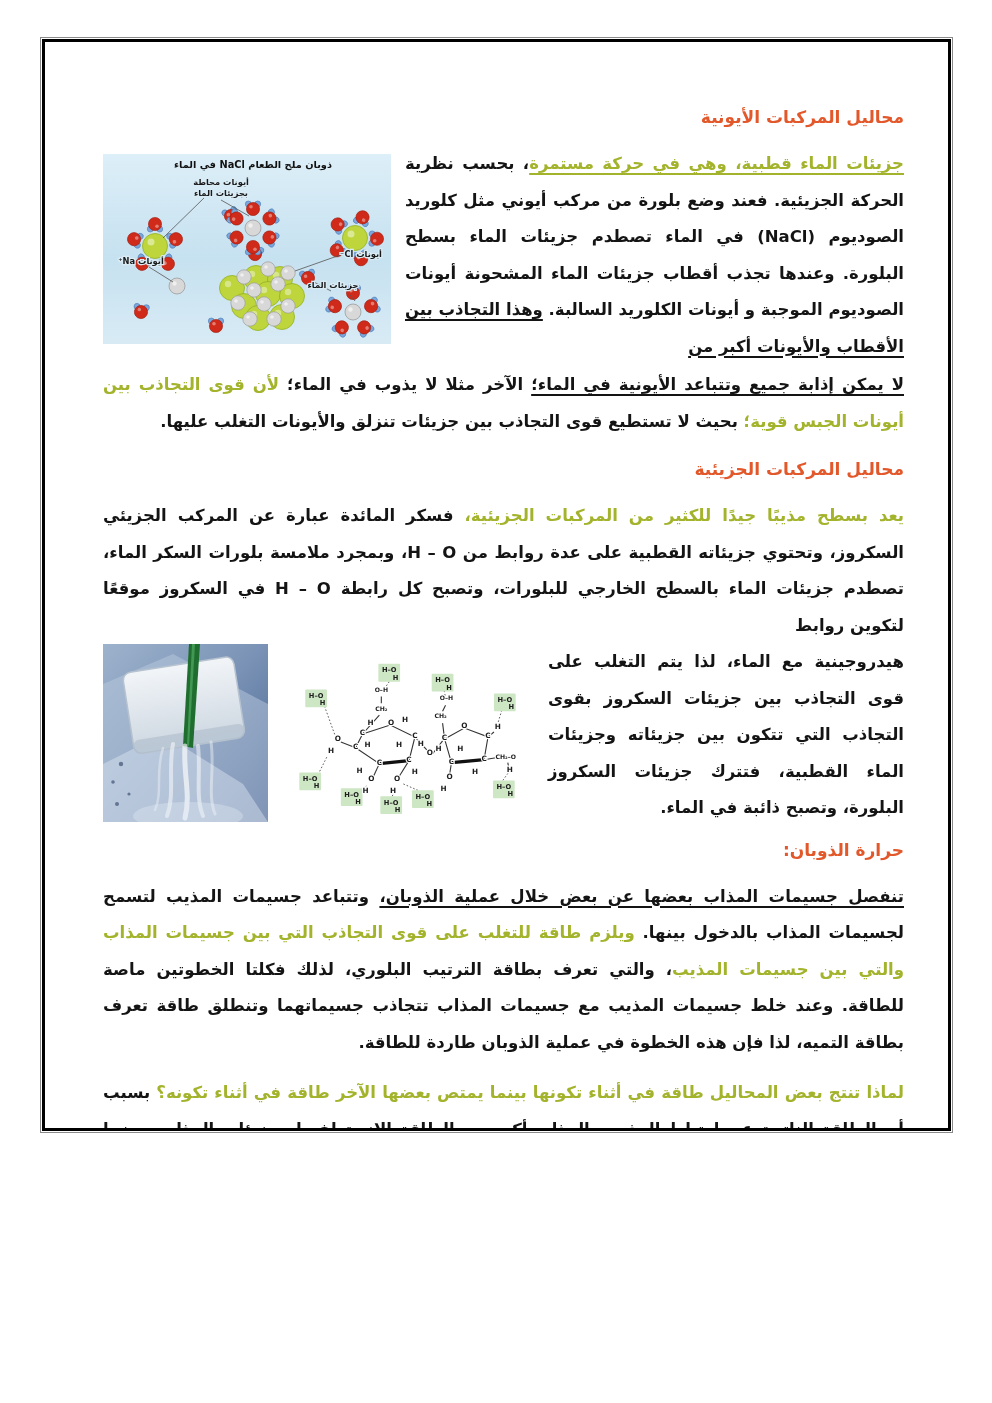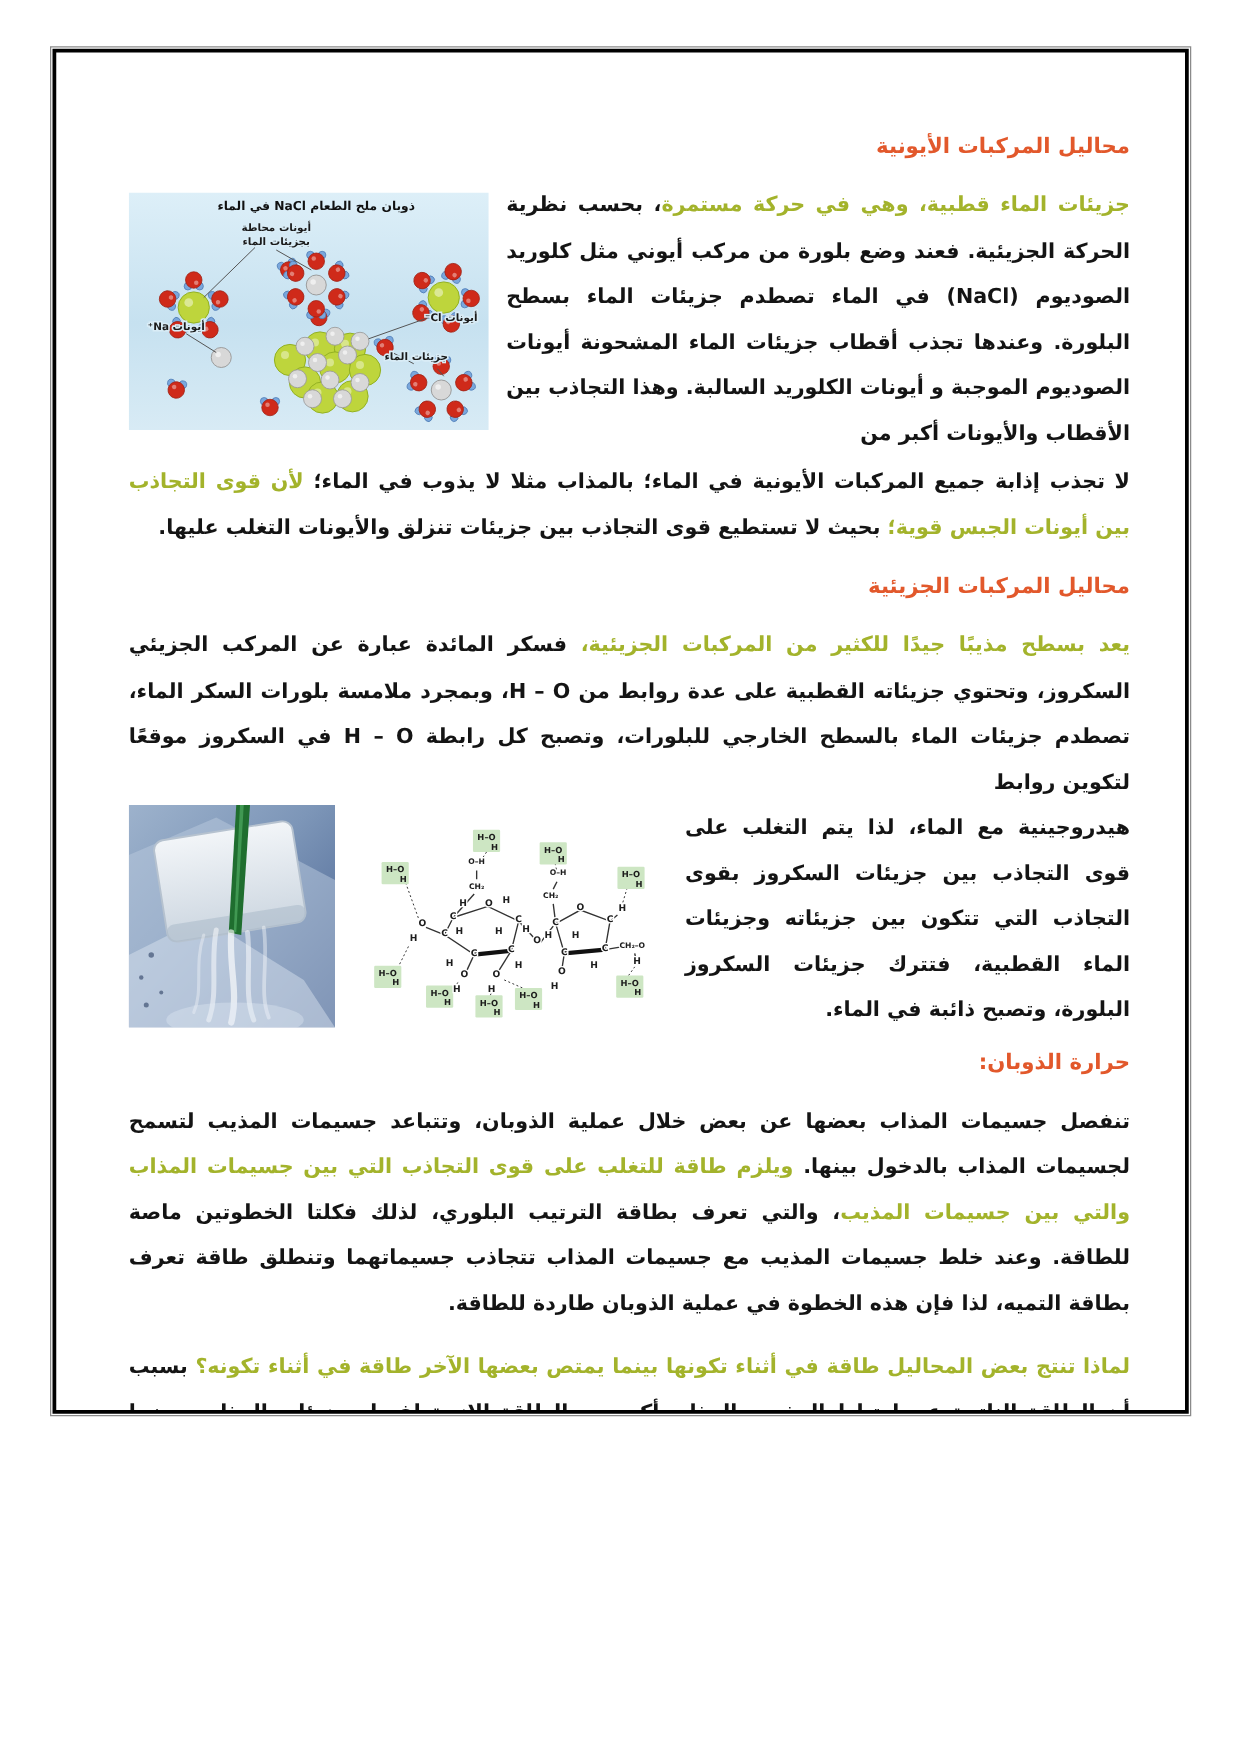--- a/index.html
+++ b/index.html
@@ -5,21 +5,21 @@
   html,body{margin:0;padding:0;background:#ffffff;}
   .page{position:relative;width:992px;height:1403px;background:#ffffff;overflow:hidden;
         font-family:"DejaVu Sans",sans-serif;}
   .frame{position:absolute;left:42px;top:39px;width:909px;height:1092px;
          border:3px solid #000;outline:1px solid #8a8a8a;outline-offset:1px;
          box-sizing:border-box;overflow:hidden;}
   .content{direction:rtl;padding:62px 44px 30px 58px;color:#141414;font-weight:bold;}
   h2.heading{font-size:17px;line-height:26px;margin:0 0 16px;color:#e2582b;font-weight:bold;}
   p.body{font-size:16.5px;line-height:36.5px;margin:0 0 16px;text-align:justify;color:#141414;}
   .green{color:#a3b32b;}
-  .ul{text-underline-offset:4px;text-decoration-thickness:1.5px;margin-top:24px;}
+  .ul{text-decoration:underline;text-underline-offset:4px;text-decoration-thickness:1.5px;margin-top:24px;}
   .hl{background:#ffff00;padding:0 2px;}
   .row{display:flex;align-items:flex-start;}
   .row1{gap:14px;margin-bottom:2px;}
   .row1 .col1{flex:1;margin:0;}
   #nacl-svg{flex:0 0 288px;margin-top:8px;}
   .row2{gap:26px;margin-bottom:10px;}
   .row2 .col2{flex:1;margin:0;}
   #sucrose-svg{flex:0 0 228px;margin-top:8px;background:#fff;}
   #photo-svg{flex:0 0 165px;margin-top:0;}
   p.p3a{margin-bottom:0;}
@@ -275,21 +275,21 @@
               <text x="118" y="31" text-anchor="middle" font-size="8.3" fill="#1a1a1a" paint-order="stroke" stroke="#d9ecf6" stroke-width="2.5" style="direction:rtl">أيونات محاطة</text>
               <text x="118" y="42" text-anchor="middle" font-size="8.3" fill="#1a1a1a" paint-order="stroke" stroke="#d9ecf6" stroke-width="2.5" style="direction:rtl">بجزيئات الماء</text>
               <text x="38" y="110" text-anchor="middle" font-size="8.3" fill="#1a1a1a" paint-order="stroke" stroke="#d9ecf6" stroke-width="2.5" style="direction:rtl">أيونات Na⁺</text>
               <text x="258" y="103" text-anchor="middle" font-size="8.3" fill="#1a1a1a" paint-order="stroke" stroke="#d9ecf6" stroke-width="2.5" style="direction:rtl">أيونات Cl⁻</text>
               <text x="230" y="134" text-anchor="middle" font-size="8.3" fill="#1a1a1a" paint-order="stroke" stroke="#d9ecf6" stroke-width="2.5" style="direction:rtl">جزيئات الماء</text>
             </g>
         </svg>
       </div>
 
 
-      <p class="body"><span class="ul">لا تجذب إذابة جميع المركبات الأيونية في الماء؛</span><span> بالمذاب مثلا لا يذوب في الماء؛ </span><span class="green">لأن قوى التجاذب بين أيونات الجبس قوية؛</span><span> بحيث لا تستطيع قوى التجاذب بين جزيئات تنزلق والأيونات التغلب عليها.</span></p>
+      <p class="body"><span class="ul">لا يمكن إذابة جميع وتتباعد الأيونية في الماء؛</span><span> الآخر مثلا لا يذوب في الماء؛ </span><span class="green">لأن قوى التجاذب بين أيونات الجبس قوية؛</span><span> بحيث لا تستطيع قوى التجاذب بين جزيئات تنزلق والأيونات التغلب عليها.</span></p>
 
       <h2 class="heading">محاليل المركبات الجزيئية</h2>
 
       <p class="body p3a"><span class="green">يعد بسطح مذيبًا جيدًا للكثير من المركبات الجزيئية،</span><span> فسكر المائدة عبارة عن المركب الجزيئي السكروز، وتحتوي جزيئاته القطبية على عدة روابط من H – O، وبمجرد ملامسة بلورات السكر الماء، تصطدم جزيئات الماء بالسطح الخارجي للبلورات، وتصبح كل رابطة H – O في السكروز موقعًا لتكوين روابط</span></p>
 
       <div class="row row2">
         <p class="body col2">هيدروجينية مع الماء، لذا يتم التغلب على قوى التجاذب بين جزيئات السكروز بقوى التجاذب التي تتكون بين جزيئاته وجزيئات الماء القطبية، فتترك جزيئات السكروز البلورة، وتصبح ذائبة في الماء.</p>
 
         <svg id="sucrose-svg" width="228" height="163" viewBox="0 0 230 165">
           <rect width="230" height="165" fill="#ffffff"></rect>

